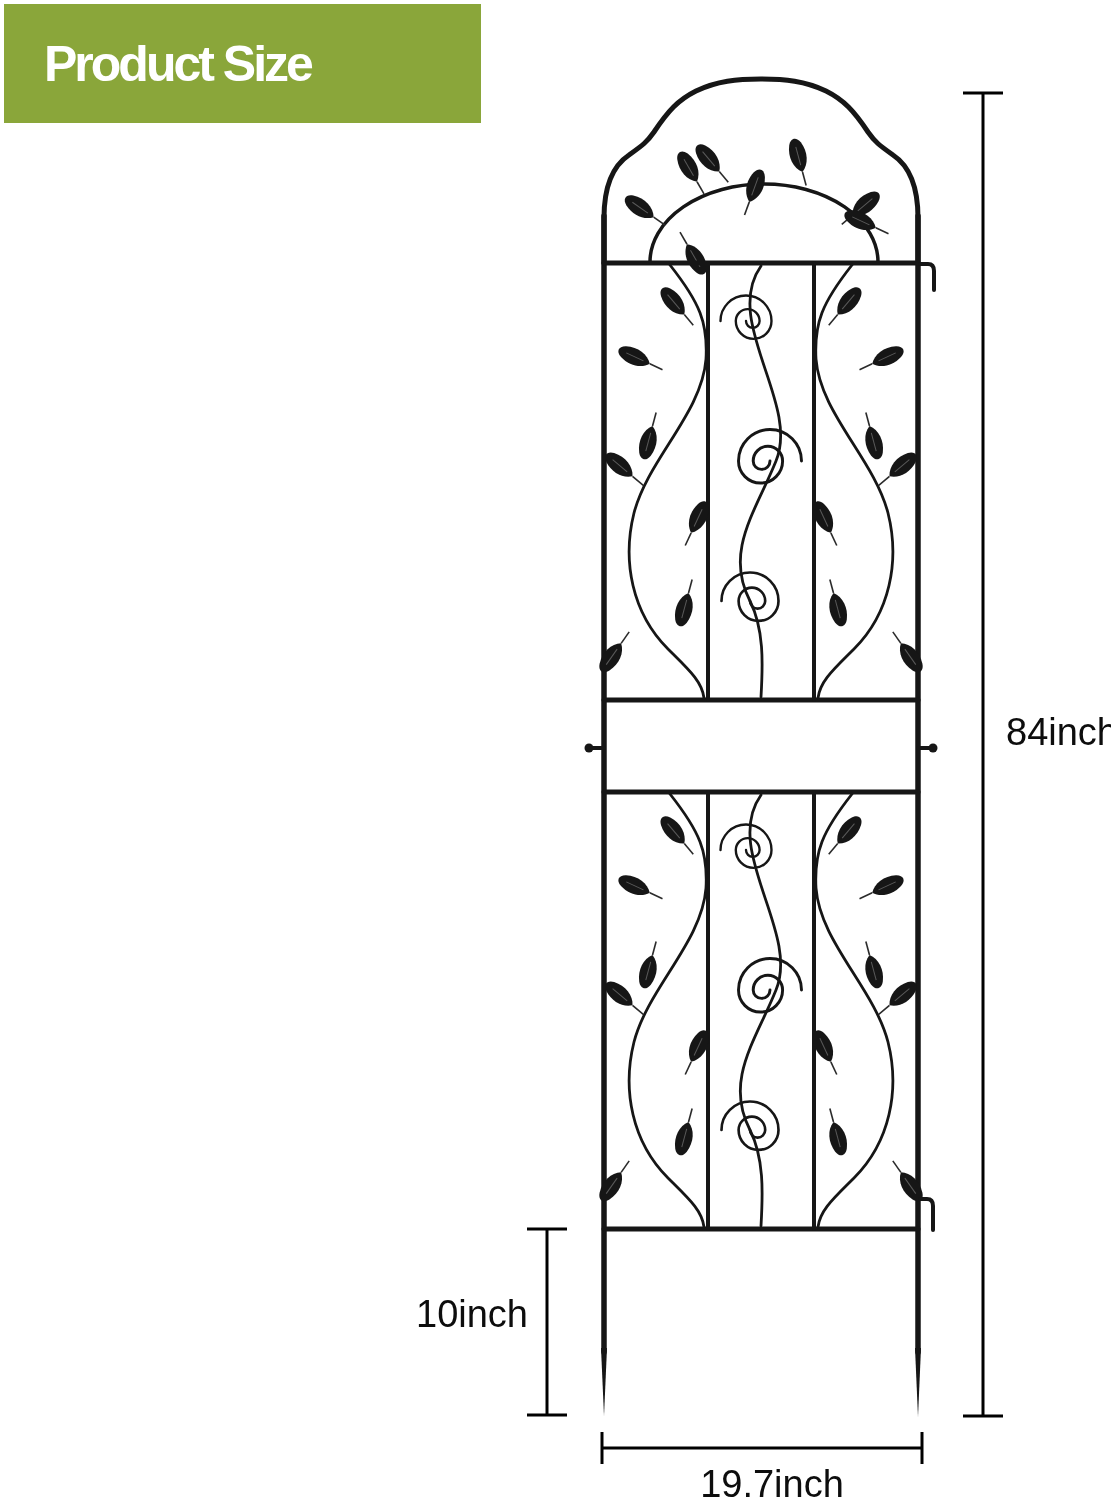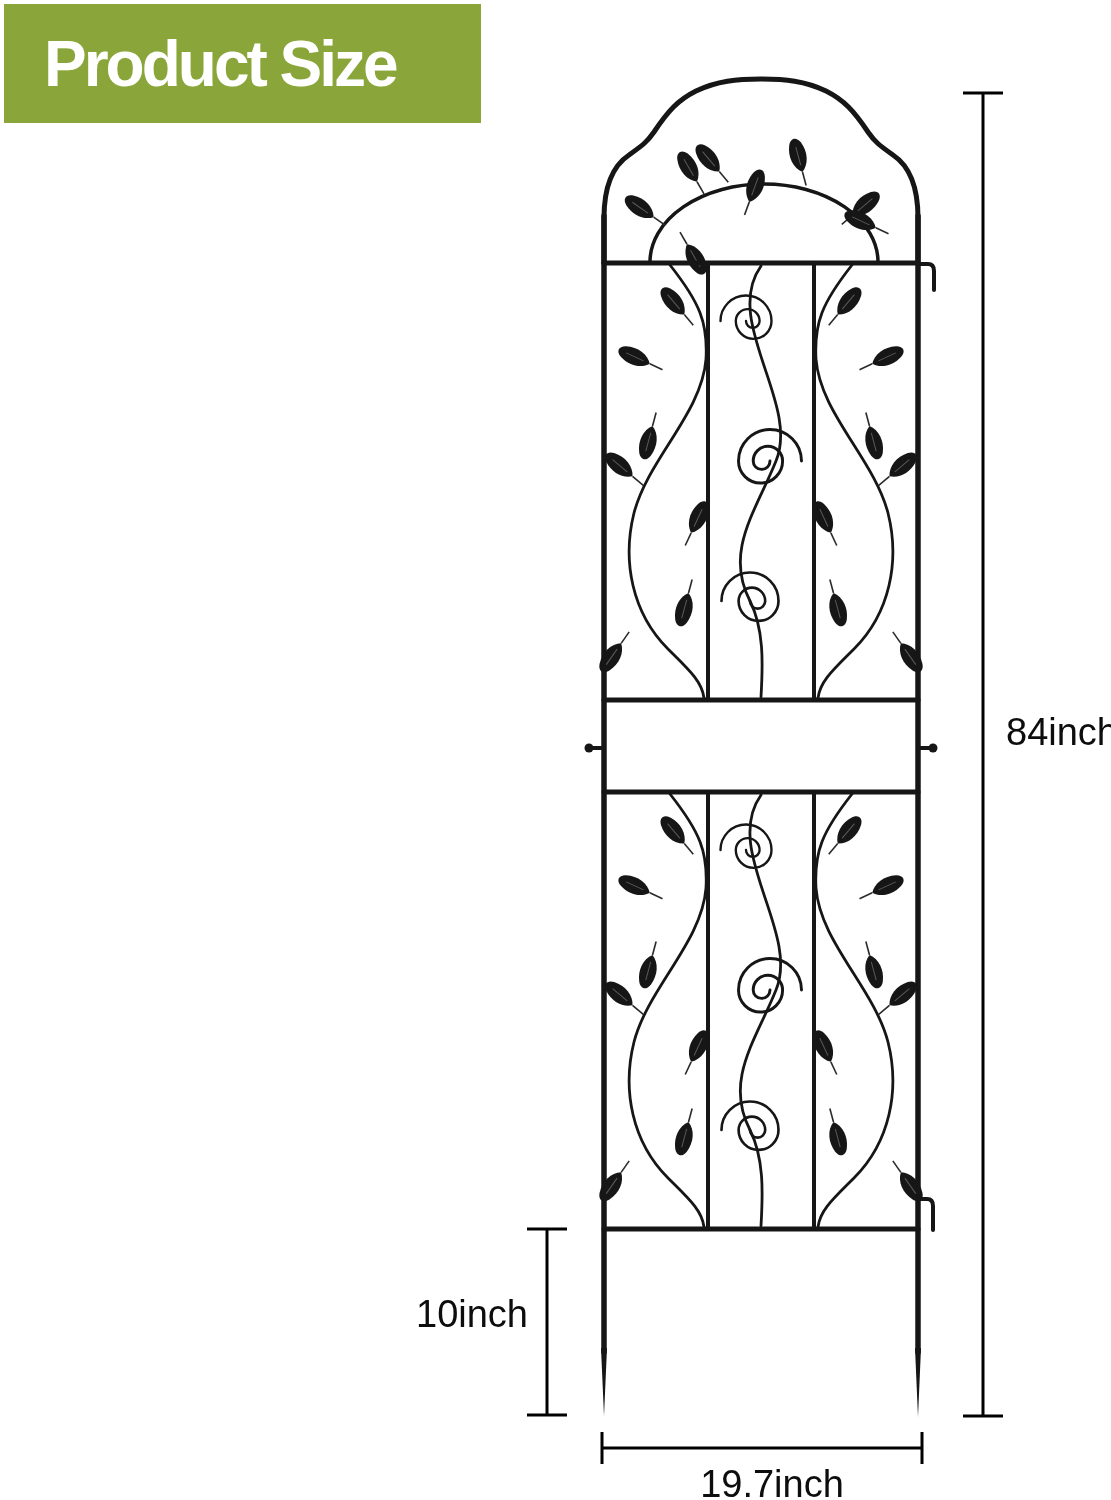--- a/index.html
+++ b/index.html
@@ -19,21 +19,21 @@
   .stage{position:absolute;inset:0;}
   .banner{
     position:absolute;left:4px;top:4px;
     width:477px;height:119px;
     background:var(--banner-bg);
     color:var(--banner-fg);
     display:flex;align-items:center;
     padding-left:40px;box-sizing:border-box;
   }
   .banner span{
-    font-size:64px;font-weight:bold;
+    font-size:50px;font-weight:bold;
     letter-spacing:-3px;line-height:1;
     white-space:nowrap;
   }
   svg.diagram{position:absolute;left:0;top:0;}
   .trellis-stroke{stroke:var(--trellis);fill:none;stroke-linecap:round;}
   .leaf-fill{fill:var(--trellis);stroke:none;}
   .dim-stroke{stroke:var(--dim);stroke-width:3;fill:none;}
   .dim-text{fill:#0d0d0d;font-family:"Liberation Sans",sans-serif;font-size:38px;}
 </style>
 </head>

